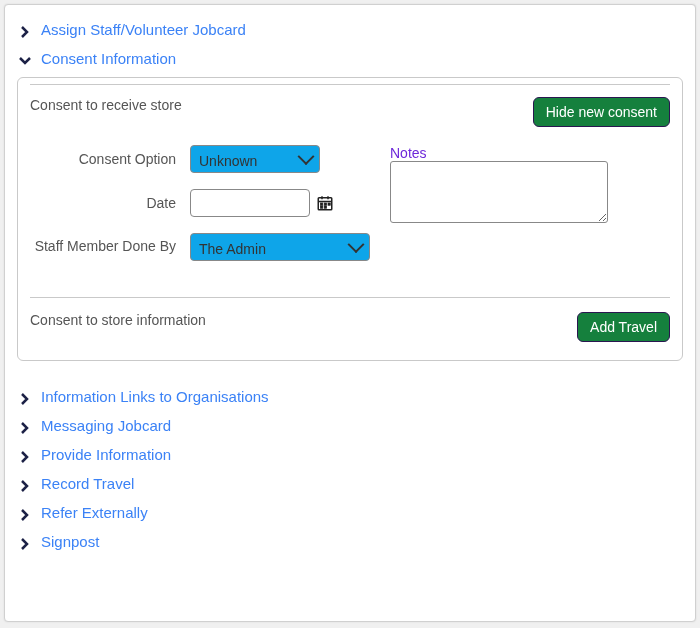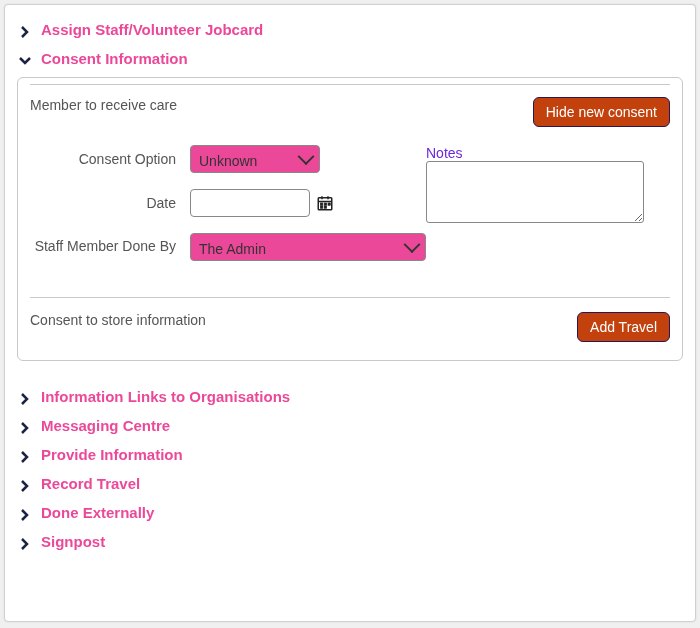--- a/index.html
+++ b/index.html
@@ -14,22 +14,22 @@
     border: 1px solid #d0d0d0;
     border-radius: 4px;
     margin: 4px;
     padding: 10px 12px 14px;
     height: 618px;
     box-shadow: 0 0 2px rgba(0,0,0,0.1);
   }
   .accordion-header {
     display: flex;
     align-items: center;
-    color: #ec4899;
-    font-weight: bold;
+    color: #3b82f6;
+    font-weight: normal;
     font-size: 15px;
     padding: 6px 2px;
     cursor: pointer;
   }
   .accordion-header .icon-wrap {
     width: 22px;
     display: inline-flex;
     align-items: center;
     justify-content: flex-start;
   }
@@ -52,21 +52,21 @@
   .row-flex {
     display: flex;
     align-items: flex-start;
     justify-content: space-between;
   }
   .section-label {
     color: #555;
     font-size: 14px;
   }
   .btn-purple {
-    background: #c2410c;
+    background: #15803d;
     color: #fff;
     border: 1px solid #2a1650;
     border-radius: 6px;
     padding: 6px 12px;
     font-size: 14px;
     cursor: pointer;
   }
   .form-area {
     display: flex;
     padding: 18px 0 6px;
@@ -88,42 +88,42 @@
   }
   .select-wrap {
     position: relative;
     display: inline-block;
   }
   select.styled {
     appearance: none;
     -webkit-appearance: none;
     border: 1px solid #888;
     border-radius: 4px;
-    background: #ec4899;
+    background: #0ea5e9;
     padding: 4px 28px 0 8px;
     font-size: 14px;
     height: 28px;
     color: #333;
   }
   .select-wrap::after {
     content: "";
     position: absolute;
     right: 8px;
     top: 50%;
     width: 10px;
     height: 10px;
     transform: translateY(-65%);
     background: none;
     border-right: 2px solid #333;
     border-bottom: 2px solid #333;
     pointer-events: none;
     transform: translateY(-70%) rotate(45deg);
   }
   .sel-small { width: 130px; }
-  .sel-wide  { width: 236px; }
+  .sel-wide  { width: 180px; }
   input.date-input {
     border: 1px solid #888;
     border-radius: 4px;
     height: 28px;
     width: 120px;
     padding: 2px 6px;
     font-size: 14px;
   }
   .cal-icon {
     margin-left: 6px;
@@ -169,21 +169,21 @@
             <polyline points="1,3 6,8 11,3"></polyline>
           </svg></span>
     </span>
     <span>Consent Information</span>
   </div>
 
   <div class="consent-box">
     <div class="top-line"></div>
 
     <div class="row-flex">
-      <span class="section-label">Member to receive care</span>
+      <span class="section-label">Consent to receive store</span>
       <button class="btn-purple">Hide new consent</button>
     </div>
 
     <div class="form-area">
       <div class="left-col">
         <div class="field-row">
           <span class="field-label">Consent Option</span>
           <span class="select-wrap">
             <select class="styled sel-small">
               <option>Unknown</option>
@@ -238,21 +238,21 @@
             </svg></span>
         </span>
       <span>Information Links to Organisations</span>
     </div>
     <div class="accordion-header">
       <span class="icon-wrap">
           <span class="chevron"><svg viewBox="0 0 12 12">
               <polyline points="3,1 8,6 3,11"></polyline>
             </svg></span>
         </span>
-      <span>Messaging Centre</span>
+      <span>Messaging Jobcard</span>
     </div>
     <div class="accordion-header">
       <span class="icon-wrap">
           <span class="chevron"><svg viewBox="0 0 12 12">
               <polyline points="3,1 8,6 3,11"></polyline>
             </svg></span>
         </span>
       <span>Provide Information</span>
     </div>
     <div class="accordion-header">
@@ -262,21 +262,21 @@
             </svg></span>
         </span>
       <span>Record Travel</span>
     </div>
     <div class="accordion-header">
       <span class="icon-wrap">
           <span class="chevron"><svg viewBox="0 0 12 12">
               <polyline points="3,1 8,6 3,11"></polyline>
             </svg></span>
         </span>
-      <span>Done Externally</span>
+      <span>Refer Externally</span>
     </div>
     <div class="accordion-header">
       <span class="icon-wrap">
           <span class="chevron"><svg viewBox="0 0 12 12">
               <polyline points="3,1 8,6 3,11"></polyline>
             </svg></span>
         </span>
       <span>Signpost</span>
     </div>
   </div>

